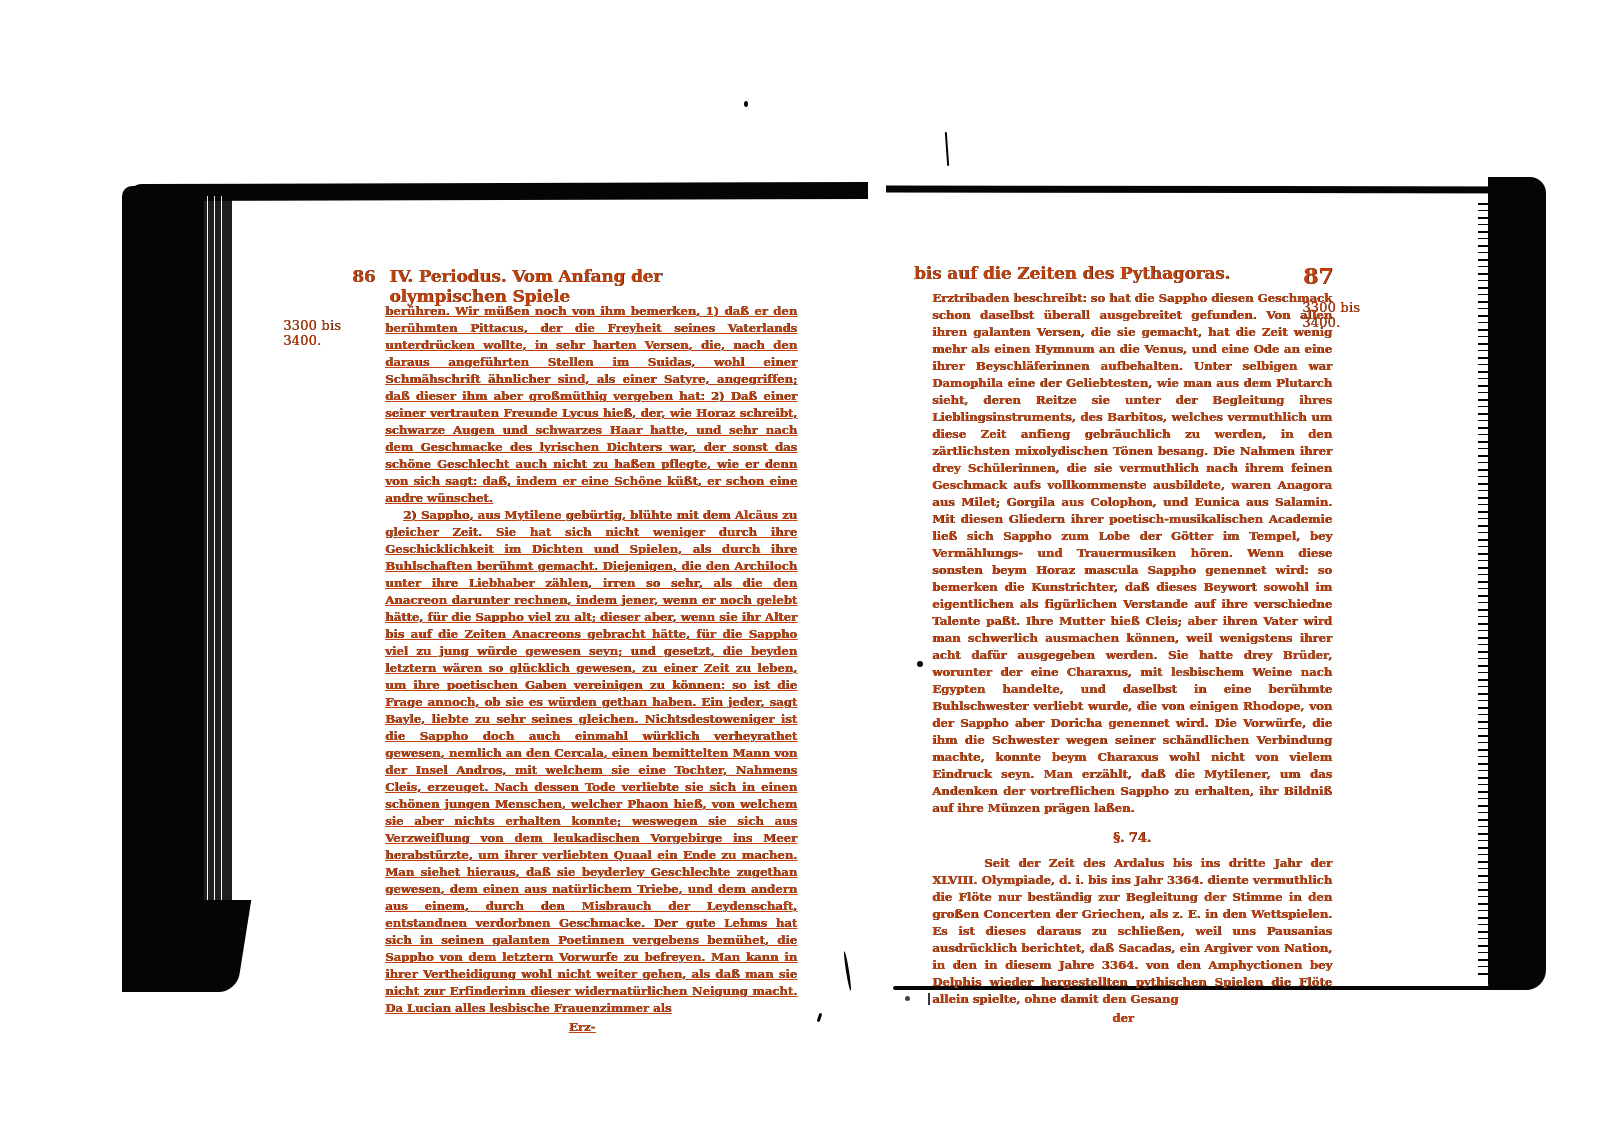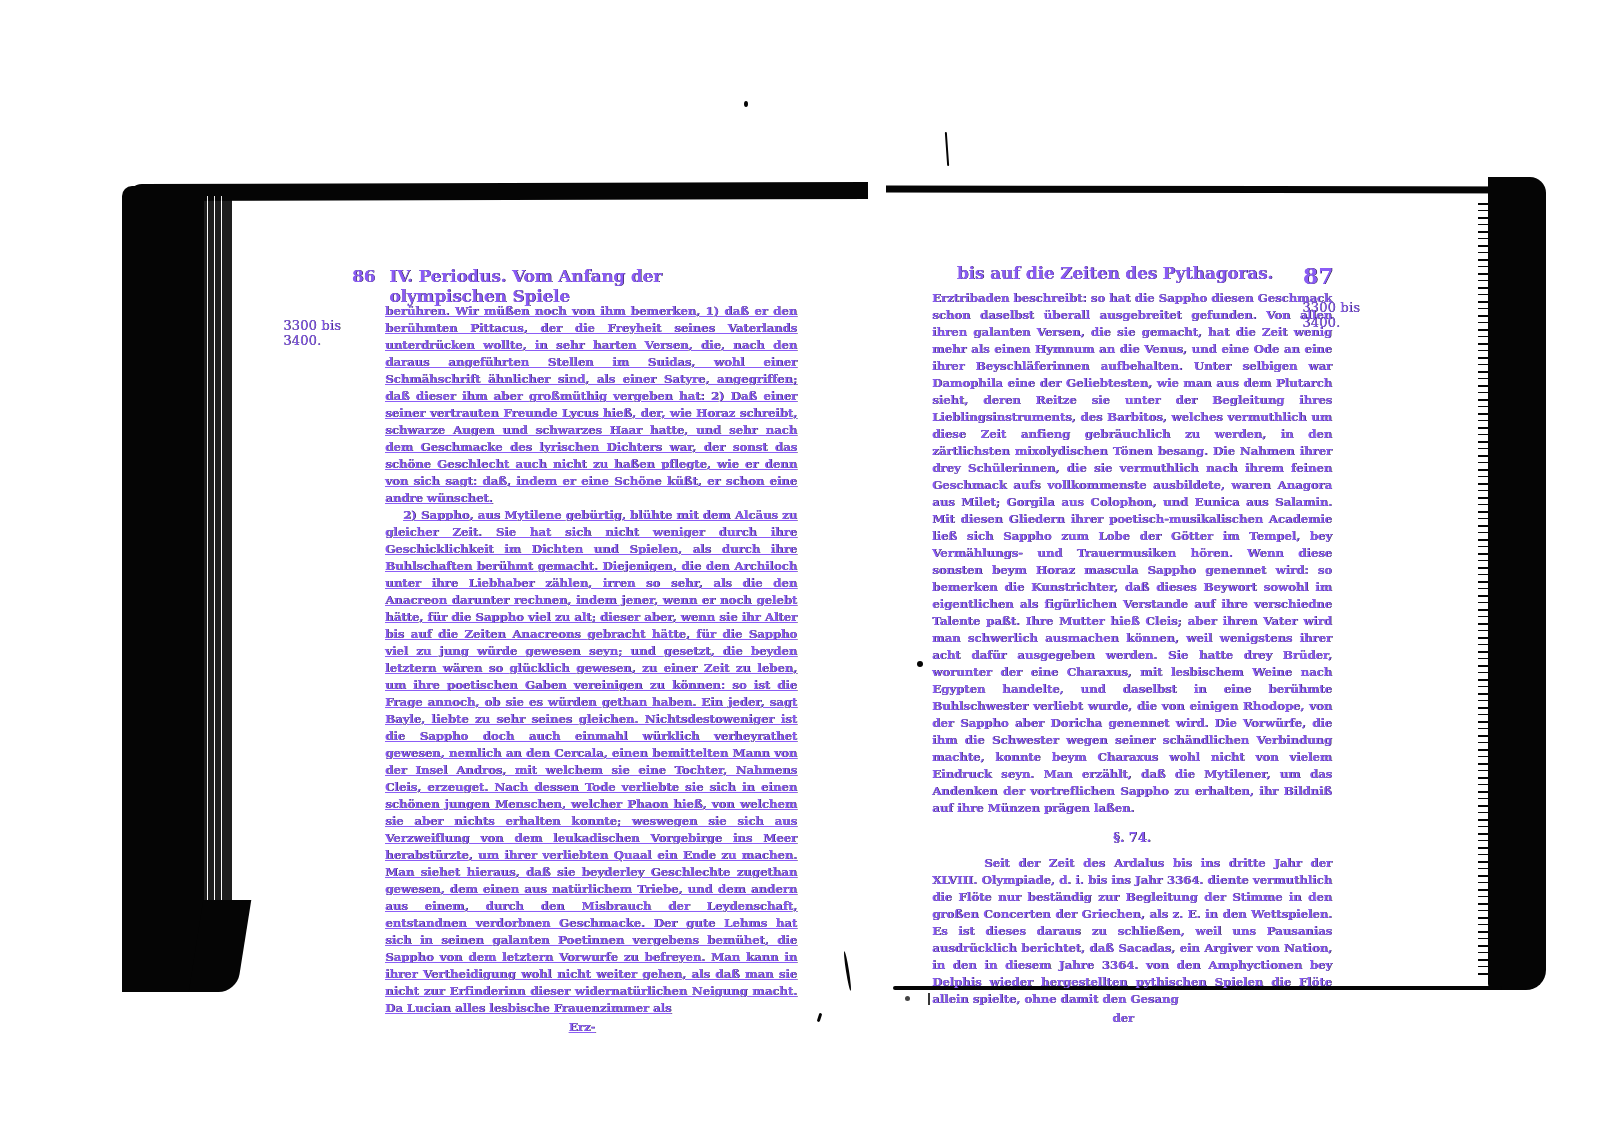--- a/index.html
+++ b/index.html
@@ -26,24 +26,24 @@
   .right-bottom-line{left:893px;top:986px;width:609px;height:4px;border-radius:2px;}
   .mark-gutter-top{left:946px;top:132px;width:2px;height:34px;transform:rotate(-4deg);border-radius:2px;}
   .mark-gutter-bottom{left:846px;top:951px;width:3px;height:40px;transform:rotate(-9deg);border-radius:60%;}
   .mark-speck-top{left:744px;top:101px;width:4px;height:6px;border-radius:50%;}
   .mark-apostrophe{left:818px;top:1013px;width:3px;height:9px;transform:rotate(18deg);border-radius:2px;}
   .mark-speck-a{left:905px;top:996px;width:5px;height:5px;border-radius:50%;opacity:.75;}
   .mark-speck-b{left:928px;top:993px;width:2px;height:12px;opacity:.8;}
   .mark-bullet{left:917px;top:661px;width:6px;height:6px;border-radius:50%;}
 
   
-  .ink{color:#8b5cf6;text-shadow:0.4px 0 0 #0d0d0d;}
+  .ink{color:#c2410c;text-shadow:0.4px 0 0 #0d0d0d;}
   .page-header{position:absolute;display:flex;gap:14px;font-size:17px;font-weight:bold;letter-spacing:-0.2px;}
   .header-left{left:352px;top:266px;width:420px;}
-  .header-right{left:943px;top:263px;width:330px;justify-content:flex-end;}
+  .header-right{left:907px;top:263px;width:330px;justify-content:center;}
   .pageno-right{position:absolute;left:1303px;top:263px;font-size:22px;font-weight:bold;}
   .margin-note{
     position:absolute;font-size:13px;font-weight:normal;white-space:pre-line;
     line-height:15px;letter-spacing:0.2px;margin-top:7px;
   }
   .margin-note-left{left:283px;top:311px;width:72px;}
   .margin-note-right{left:1302px;top:293px;width:72px;}
   .body-col{
     position:absolute;font-size:11.8px;font-weight:bold;line-height:17px;
     text-align:justify;letter-spacing:-0.1px;

